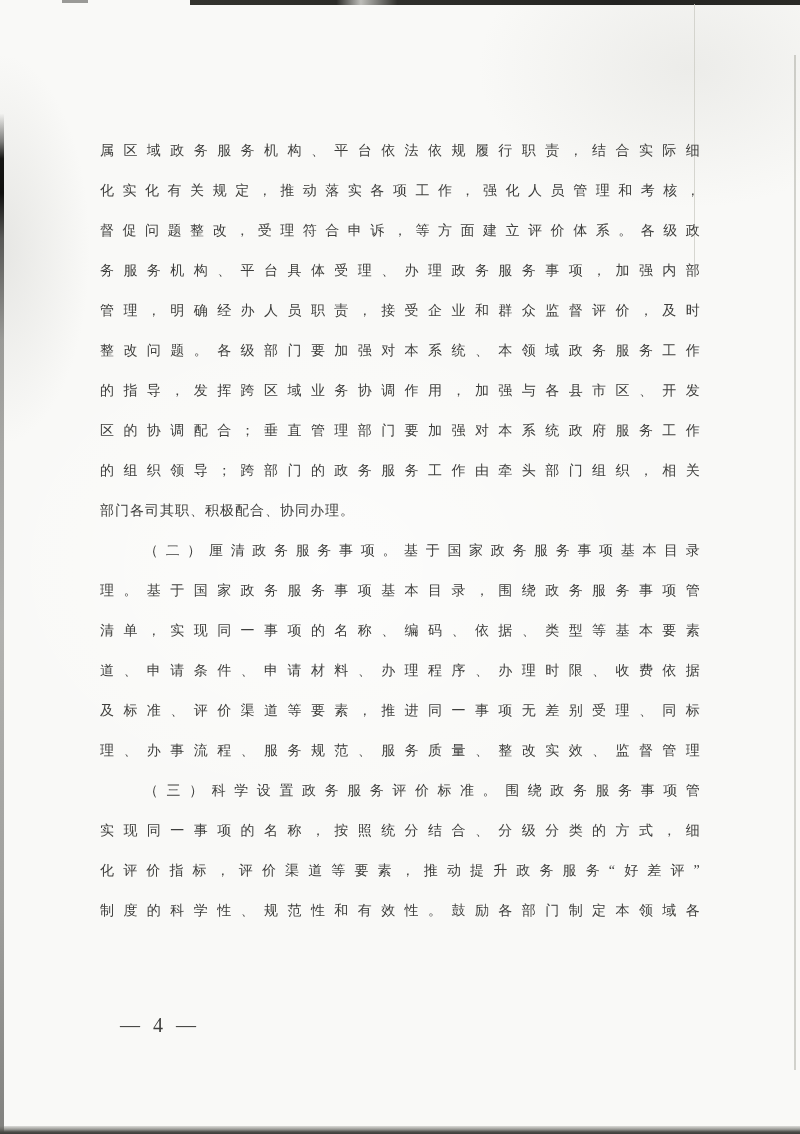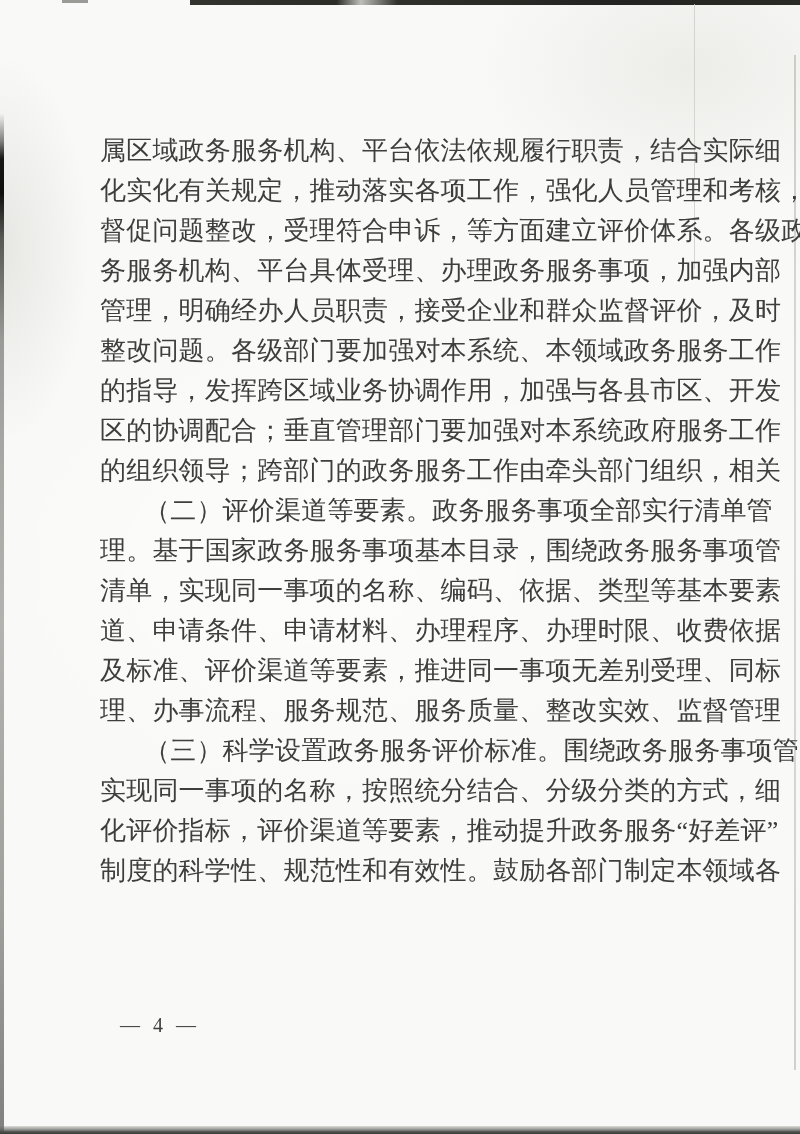--- a/index.html
+++ b/index.html
@@ -52,21 +52,21 @@
     position: absolute; left: 694px; top: 4px; width: 1px; height: 265px;
     background: rgba(205,205,198,0.8);
   }
   
   .bodytext {
     position: absolute; left: 100px; top: 131px; width: 600px;
   }
   .para { margin: 0; padding: 0; }
   .line {
     width: 600px; height: 40px; line-height: 40px;
-    font-size: 26px;
+    font-size: 14px;
     text-align: justify;
     text-align-last: justify;
     white-space: nowrap;
     letter-spacing: 0.2px;
   }
   .line.lastline { text-align-last: left; letter-spacing: 1px; }
   .line.indent { text-indent: 44px; }
   .page-number {
     position: absolute; left: 120px; top: 1014px;
     font-size: 20px; letter-spacing: 4px;
@@ -87,23 +87,24 @@
       <div class="para">
         <div class="line">属区域政务服务机构、平台依法依规履行职责，结合实际细</div>
         <div class="line">化实化有关规定，推动落实各项工作，强化人员管理和考核，</div>
         <div class="line">督促问题整改，受理符合申诉，等方面建立评价体系。各级政</div>
         <div class="line">务服务机构、平台具体受理、办理政务服务事项，加强内部</div>
         <div class="line">管理，明确经办人员职责，接受企业和群众监督评价，及时</div>
         <div class="line">整改问题。各级部门要加强对本系统、本领域政务服务工作</div>
         <div class="line">的指导，发挥跨区域业务协调作用，加强与各县市区、开发</div>
         <div class="line">区的协调配合；垂直管理部门要加强对本系统政府服务工作</div>
         <div class="line">的组织领导；跨部门的政务服务工作由牵头部门组织，相关</div>
+        <div class="line lastline">部门各司其职、积极配合、协同办理。</div>
       </div>
       <div class="para">
-        <div class="line indent">（二）评价渠道等要素。政务服务事项全部实行清单管</div>
+        <div class="line indent">（二）厘清政务服务事项。基于国家政务服务事项基本目录</div>
         <div class="line">理。基于国家政务服务事项基本目录，围绕政务服务事项管</div>
         <div class="line">清单，实现同一事项的名称、编码、依据、类型等基本要素</div>
         <div class="line">道、申请条件、申请材料、办理程序、办理时限、收费依据</div>
         <div class="line">及标准、评价渠道等要素，推进同一事项无差别受理、同标</div>
       </div>
       <div class="para">
         <div class="line">理、办事流程、服务规范、服务质量、整改实效、监督管理</div>
         <div class="line indent">（三）科学设置政务服务评价标准。围绕政务服务事项管</div>
         <div class="line">实现同一事项的名称，按照统分结合、分级分类的方式，细</div>
         <div class="line">化评价指标，评价渠道等要素，推动提升政务服务“好差评”</div>

